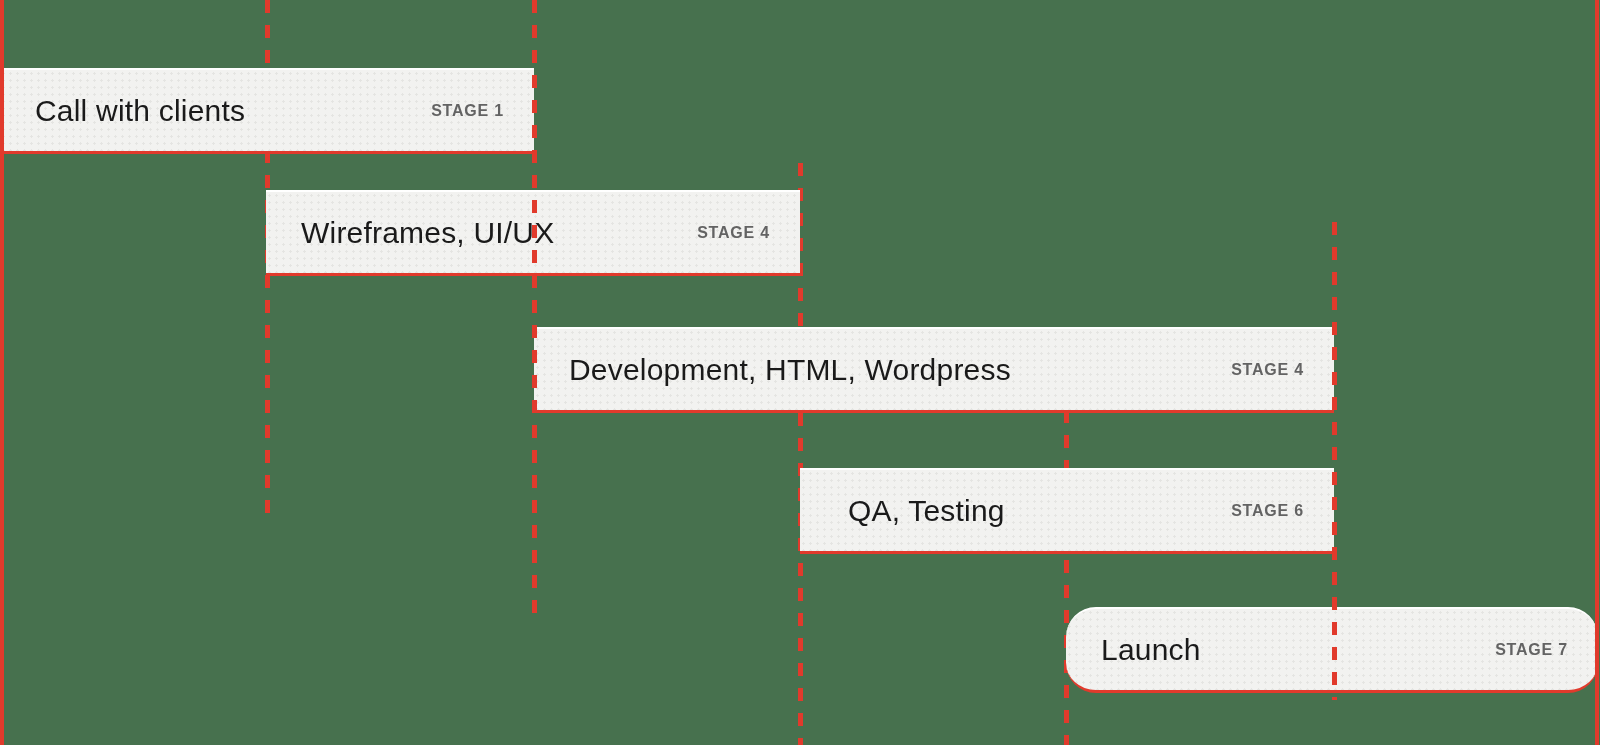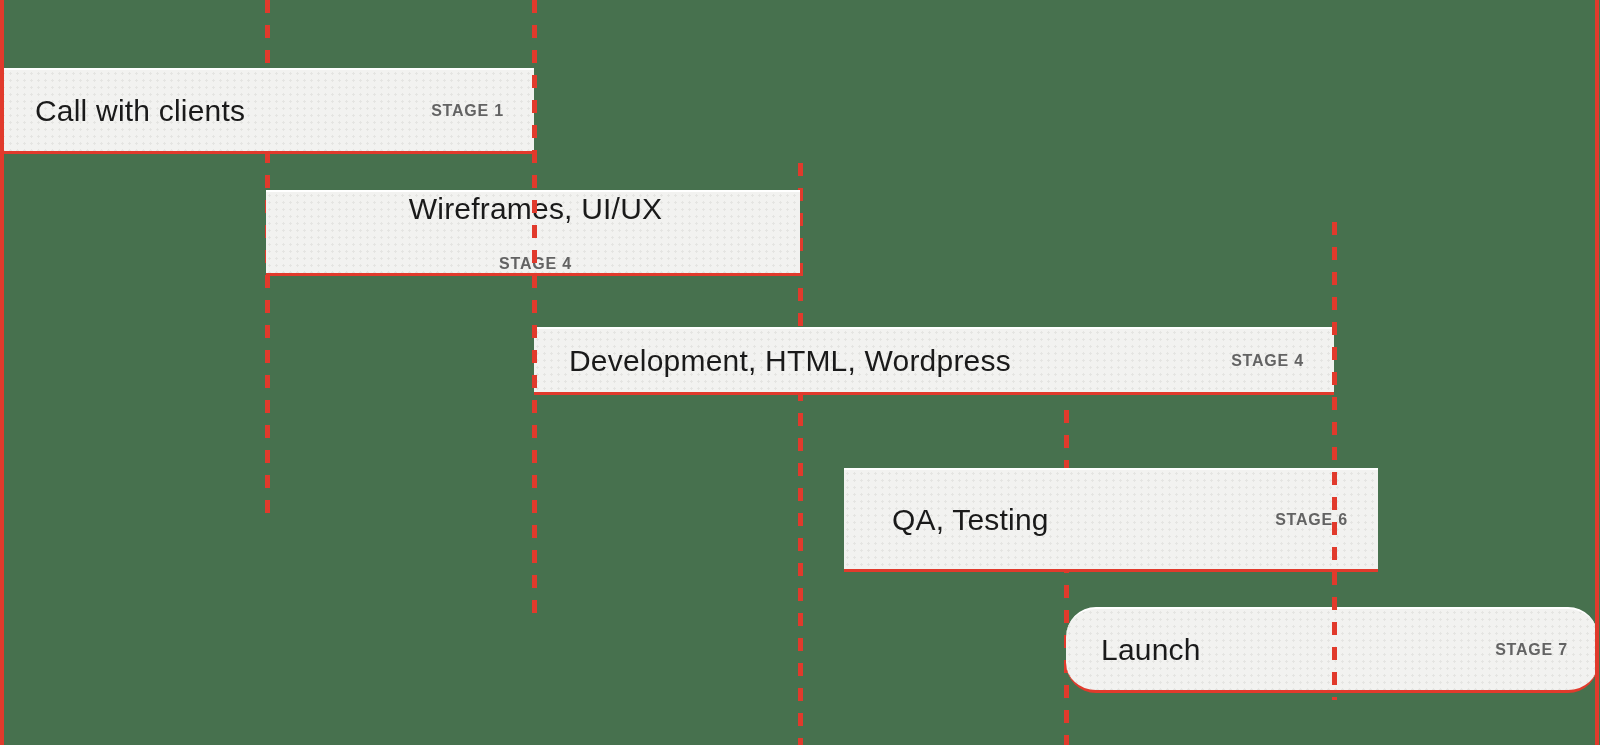--- a/index.html
+++ b/index.html
@@ -59,31 +59,31 @@
       <div class="grid-line dashed below" style="left: 1064px; top: 410px; height: 335px;"></div>
       <div class="grid-line dashed above" style="left: 1332px; top: 222px; height: 478px;"></div>
       <div class="grid-line solid above" style="left: 1595px; top: 0px; height: 745px;"></div>
     </div>
 
   <div class="bar" style="left: 0px; top: 68px; width: 534px; height: 86px;">
     <span class="title">Call with clients</span>
     <span class="stage">STAGE 1</span>
   </div>
 
-  <div class="bar" style="left: 266px; top: 190px; width: 534px; height: 86px; flex-direction: column;">
+  <div class="bar" style="left: 266px; top: 190px; width: 534px; height: 86px;">
     <span class="title">Wireframes, UI/UX</span>
     <span class="stage">STAGE 4</span>
   </div>
 
-  <div class="bar" style="left: 534px; top: 327px; width: 800px; height: 68px;">
+  <div class="bar" style="left: 534px; top: 327px; width: 800px; height: 86px;">
     <span class="title">Development, HTML, Wordpress</span>
     <span class="stage">STAGE 4</span>
   </div>
 
-  <div class="bar" style="left: 844px; top: 468px; width: 534px; height: 104px; padding-left: 48px;">
+  <div class="bar" style="left: 800px; top: 468px; width: 534px; height: 86px; padding-left: 48px;">
     <span class="title">QA, Testing</span>
     <span class="stage">STAGE 6</span>
   </div>
 
   <div class="bar" style="left: 1066px; top: 607px; width: 532px; height: 86px; border-radius: 30px;">
     <span class="title">Launch</span>
     <span class="stage">STAGE 7</span>
   </div>
 
 </div>

